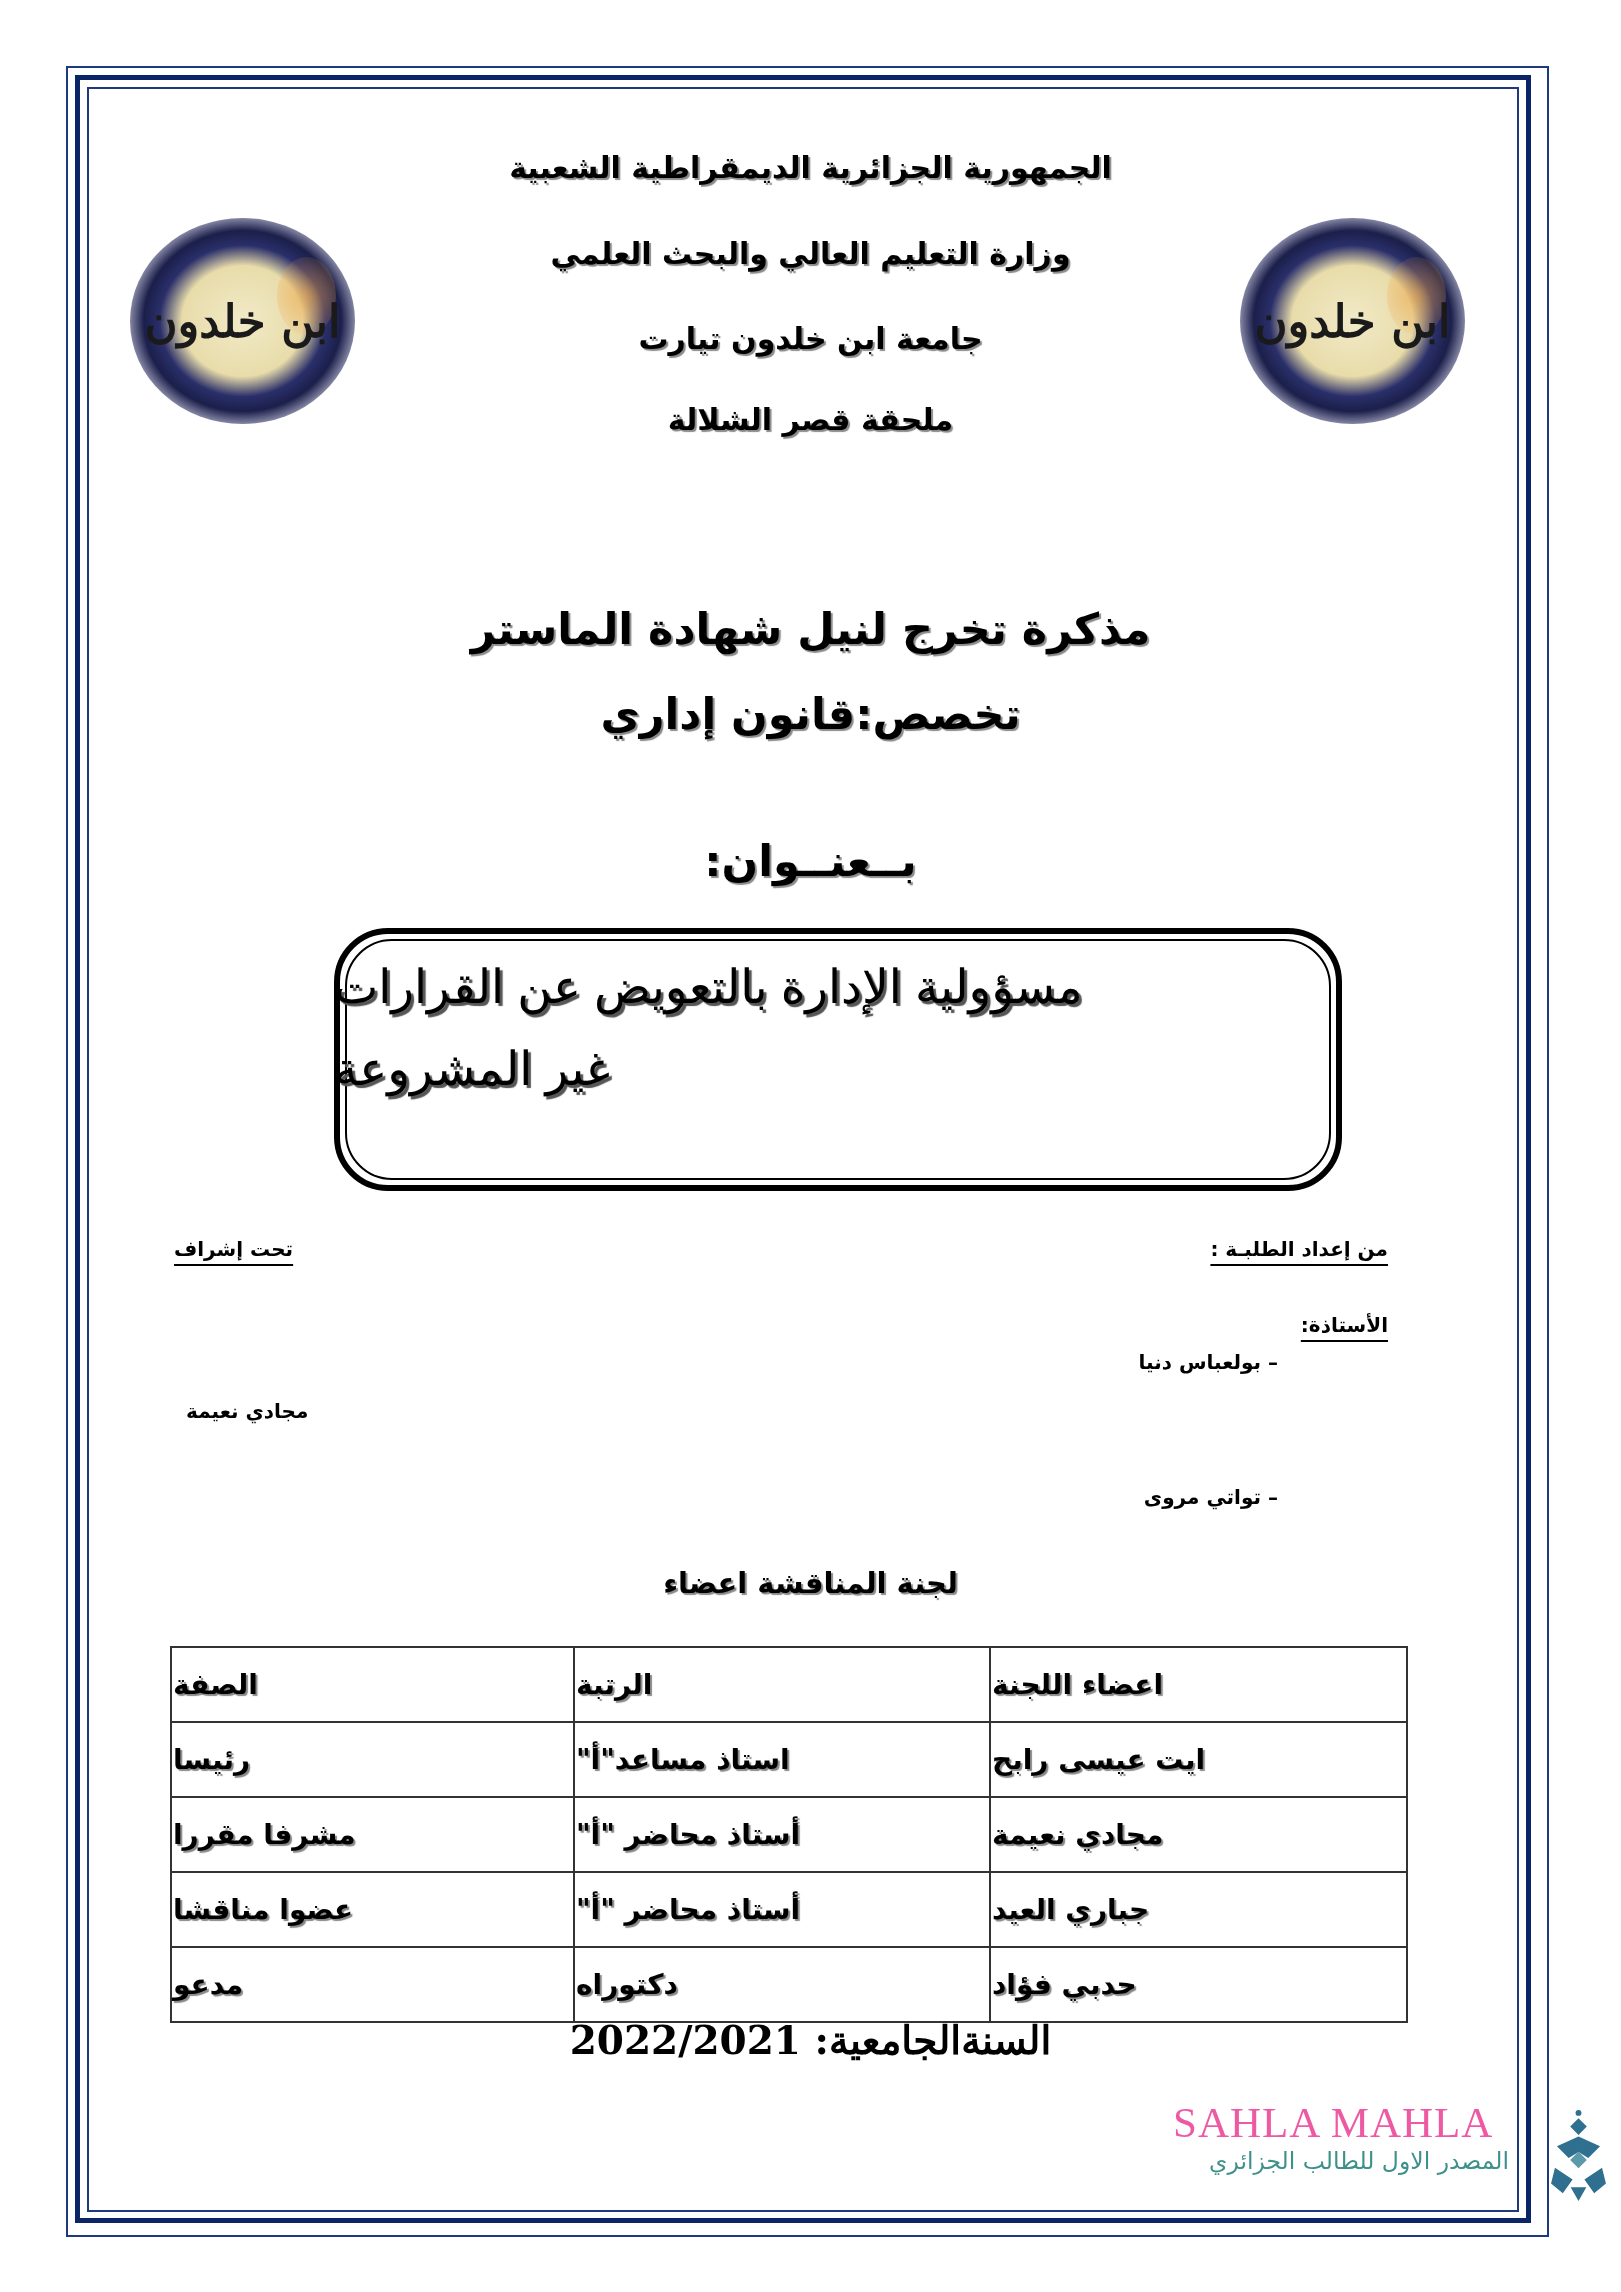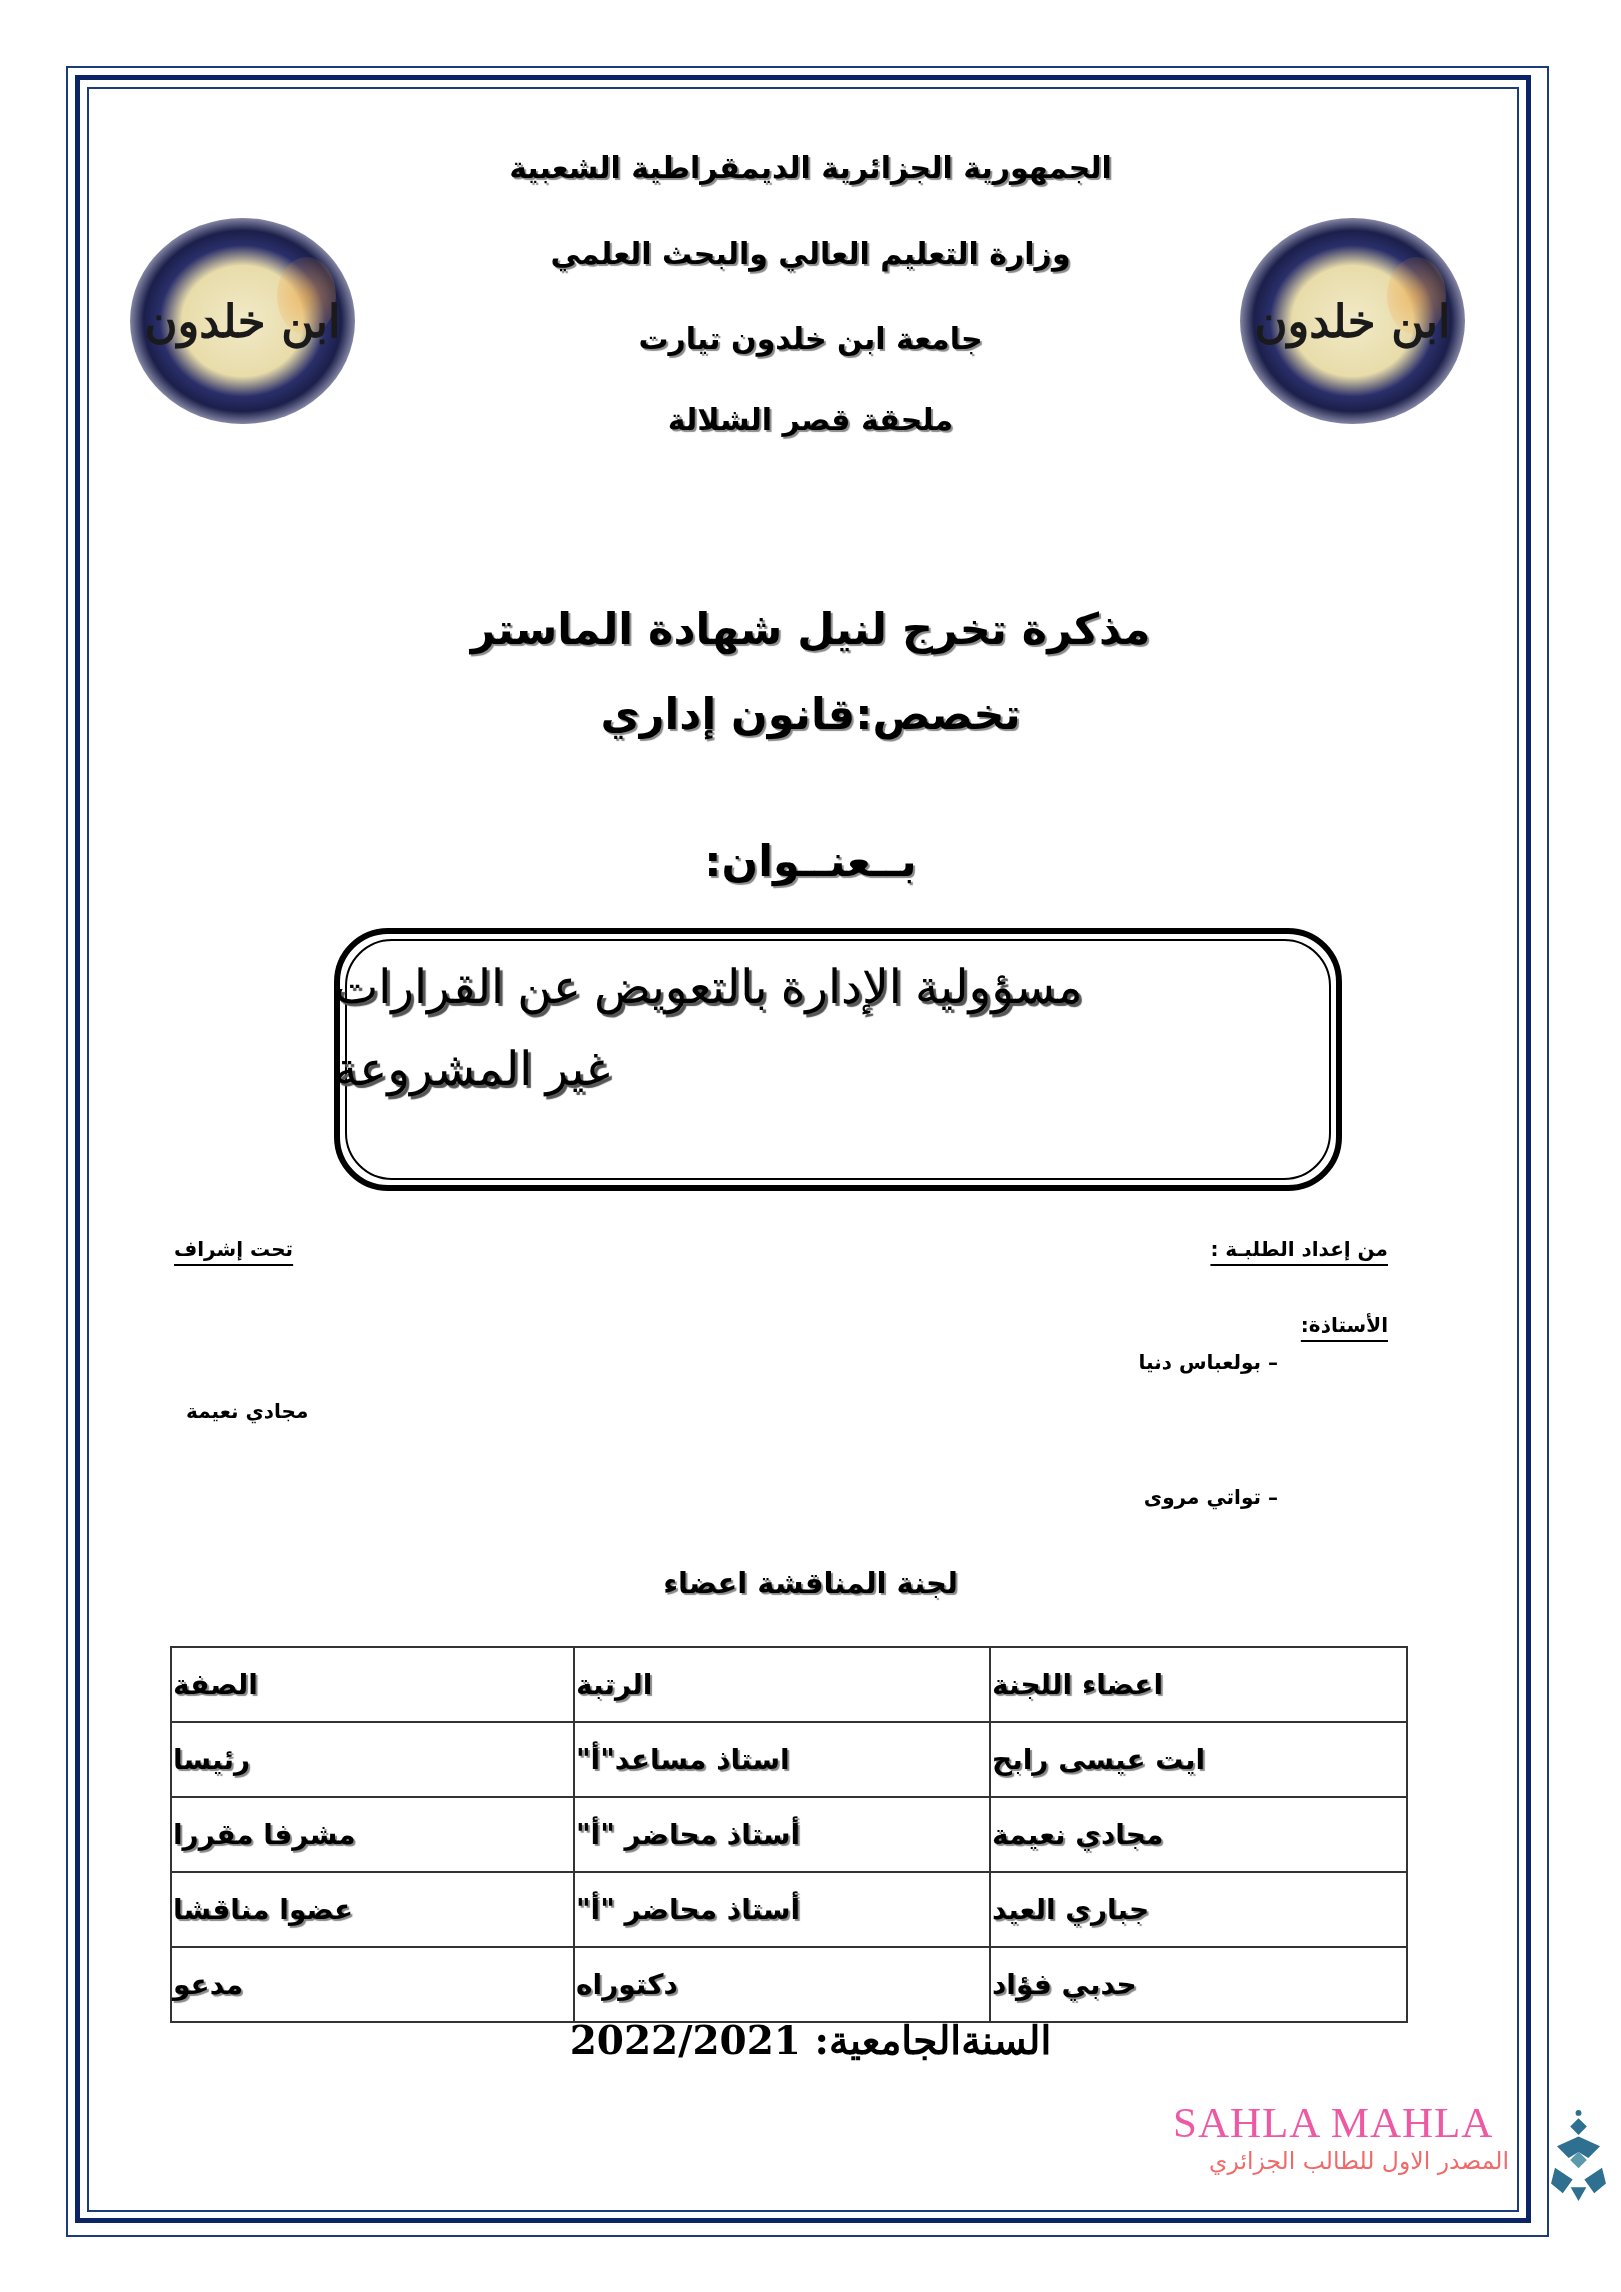--- a/index.html
+++ b/index.html
@@ -33,21 +33,21 @@
 
   table.committee { position: absolute; left: 170px; top: 1646px; width: 1238px; border-collapse: collapse; direction: rtl; }
   table.committee td { border: 2px solid #333; height: 71px; text-align: left; font-size: 28px; font-weight: bold;
                        text-shadow: 2px 2px 1px #888; }
   table.committee td.c1 { width: 413px; }
   table.committee td.c2 { width: 412px; }
 
   .year { left: 0; width: 1621px; top: 2017px; text-align: center; font-size: 39px; font-weight: bold;
           font-family: "DejaVu Serif", serif; direction: rtl; }
   .wm-text { left: 1173px; top: 2098px; font-size: 43px; color: #ec4899; font-family: Liberation Serif, serif; letter-spacing: 1px; opacity: 0.9; }
-  .wm-sub { left: 1176px; top: 2147px; width: 333px; font-size: 23.5px; color: #ef4444; direction: rtl; text-align: right; opacity: 0.8; }
+  .wm-sub { left: 1176px; top: 2147px; width: 333px; font-size: 23.5px; color: #0f766e; direction: rtl; text-align: right; opacity: 0.8; }
   .wm-icon { left: 1549px; top: 2107px; width: 59px; height: 98px; }
 </style>
 </head>
 <body>
 
 <div class="abs border-outer"></div>
 <div class="abs border-thick"></div>
 <div class="abs border-inner"></div>
 
 <div class="abs logo" style="left:130px; top:218px;">

